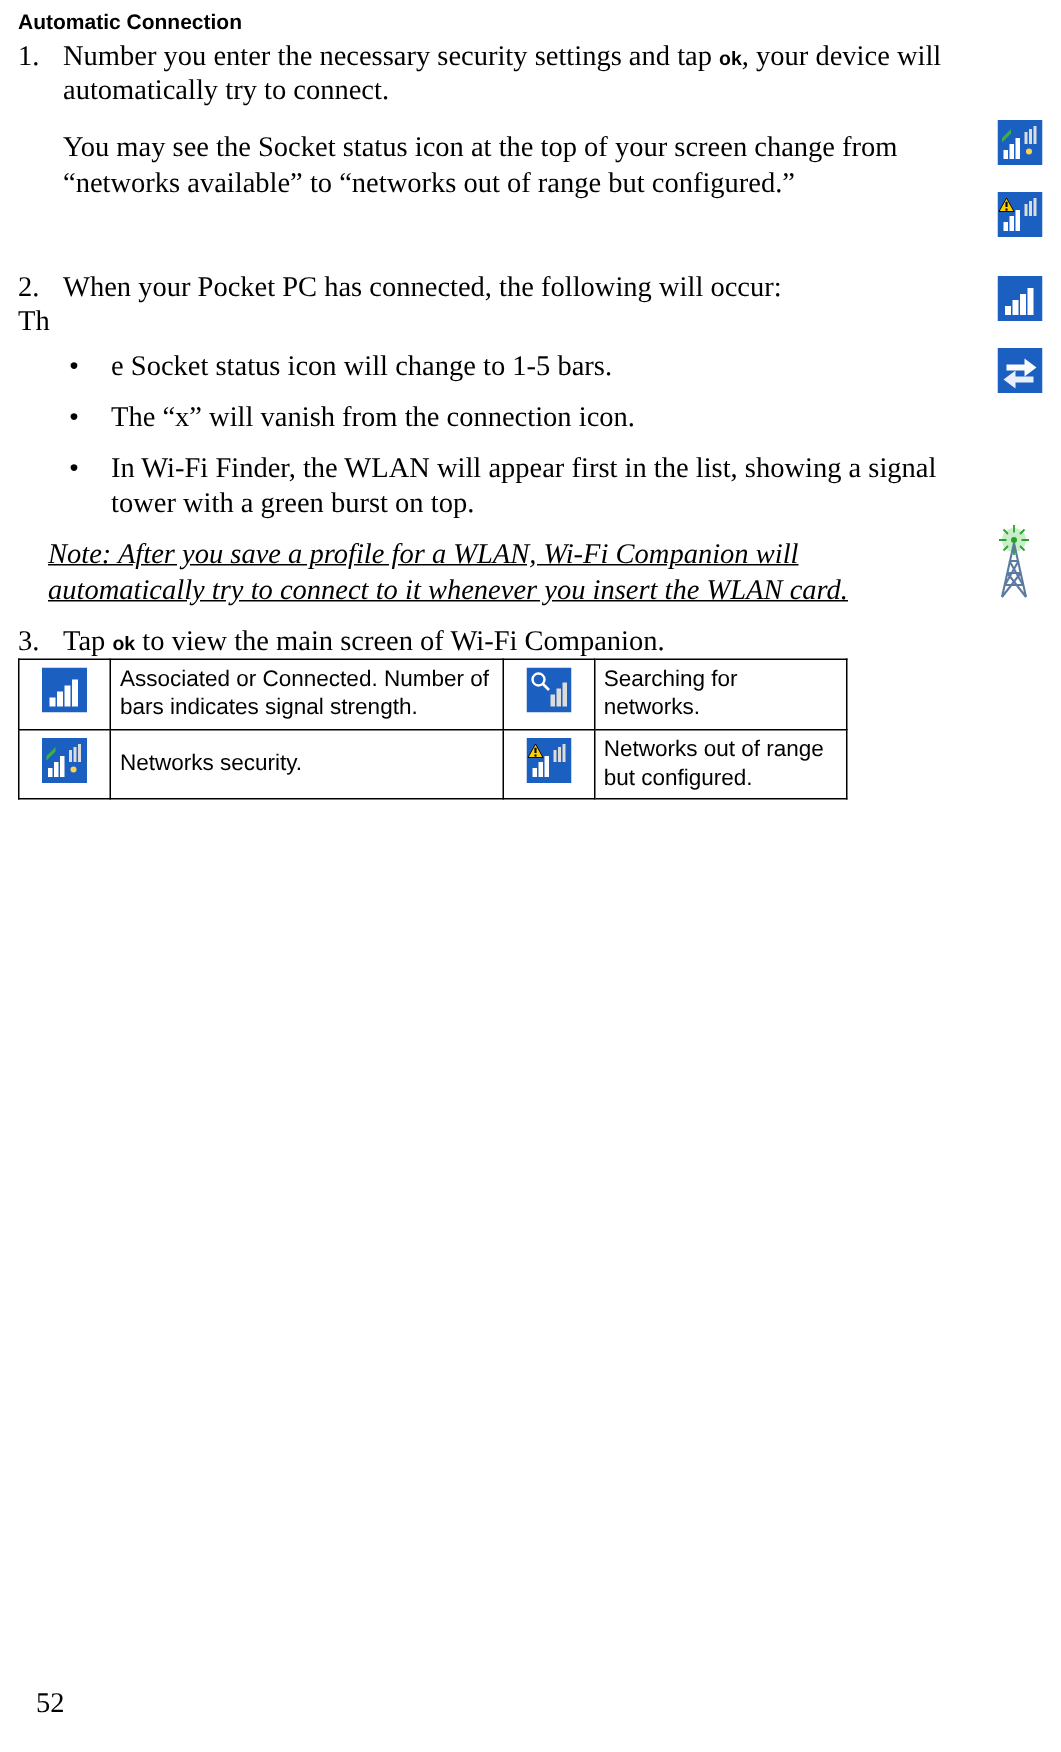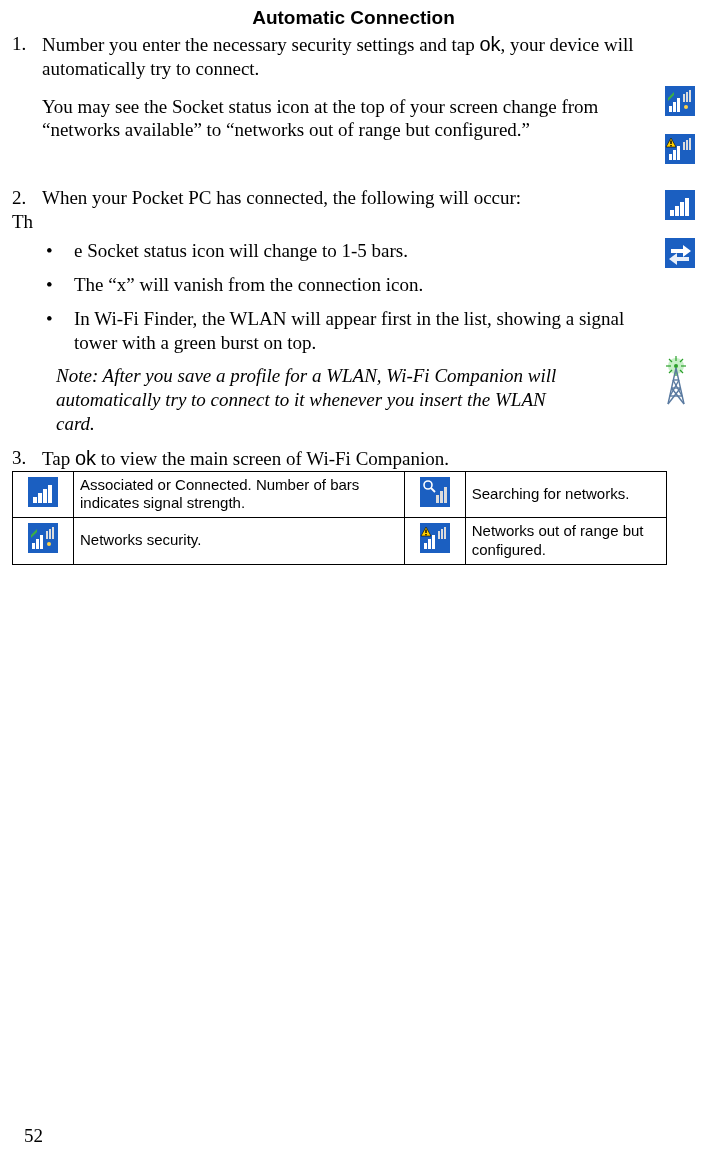--- a/index.html
+++ b/index.html
@@ -8,23 +8,22 @@
     line-height: 1.25;
     margin: 0;
     padding: 6px 12px 12px 12px;
     width: 707px;
     box-sizing: border-box;
     color: #000;
   }
   .heading {
     font-family: Arial, Helvetica, sans-serif;
     font-weight: bold;
-    font-size: 19px;
+    font-size: 14px;
     margin-bottom: 2px;
-    text-align: center;
   }
   .content-row {
     display: flex;
     align-items: flex-start;
   }
   .text-col {
     flex: 1;
     padding-right: 8px;
   }
   .icon-col {
@@ -63,32 +62,32 @@
   .bullet-body {
     flex: 1;
     padding-right: 8px;
   }
   .note {
     font-style: italic;
     margin-top: 8px;
   }
   .bold-sans {
     font-family: Arial, Helvetica, sans-serif;
-    font-weight: normal;
-    font-size: 20px;
+    font-weight: bold;
+    font-size: 13px;
   }
   .section-sub {
     font-style: italic;
     text-decoration: underline;
     margin-top: 22px;
     margin-bottom: 10px;
   }
   table.status {
     border-collapse: collapse;
-    width: 655px;
+    width: 553px;
     font-family: Arial, Helvetica, sans-serif;
     font-size: 15px;
   }
   table.status td {
     border: 1px solid #000;
     padding: 4px 6px;
     vertical-align: middle;
   }
   table.status td.icon-cell {
     width: 56px;
@@ -183,21 +182,21 @@
       <div class="bullet-item">
         <div class="bullet-dot">•</div>
         <div class="bullet-body">The “x” will vanish from the connection icon.</div>
       </div>
       <div class="bullet-item">
         <div class="bullet-dot">•</div>
         <div class="bullet-body">In Wi-Fi Finder, the WLAN will appear first in the list, showing a signal tower with a green burst on top.</div>
       </div>
     </div>
 
-    <div class="note" style="margin-left:44px; padding-right:60px;">Note: After you save a profile for a WLAN, Wi-Fi Companion will automatically try to connect to it whenever you insert the WLAN card.</div>
+    <div class="note" style="margin-left:20px; padding-right:60px;text-decoration:underline;">Note: After you save a profile for a WLAN, Wi-Fi Companion will automatically try to connect to it whenever you insert the WLAN card.</div>
   </div>
 
   <div class="icon-col">
     <span class="sq-icon" style="margin-top:2px;">
       <svg viewBox="0 0 30 30">
             <rect width="30" height="30" fill="#1b5fc1"></rect>
             <rect x="5" y="20" width="4" height="6" fill="#fff"></rect>
             <rect x="10" y="16" width="4" height="10" fill="#fff"></rect>
             <rect x="15" y="12" width="4" height="14" fill="#fff"></rect>
             <rect x="20" y="8" width="4" height="18" fill="#fff"></rect>

